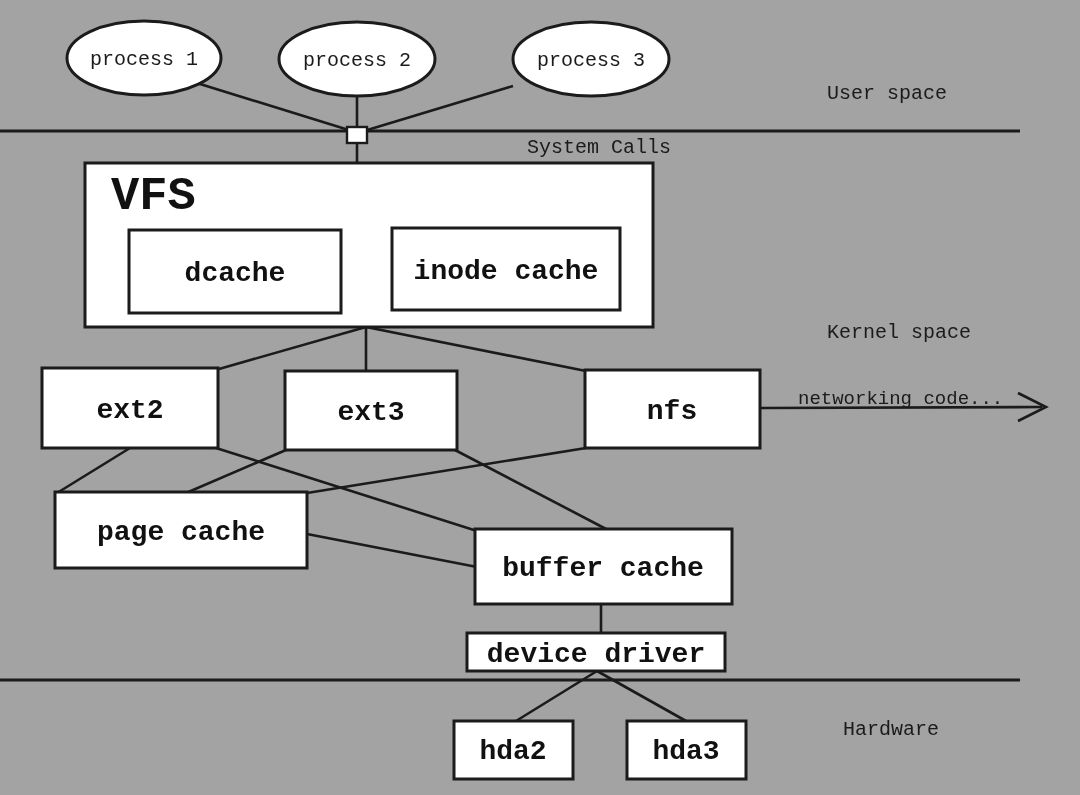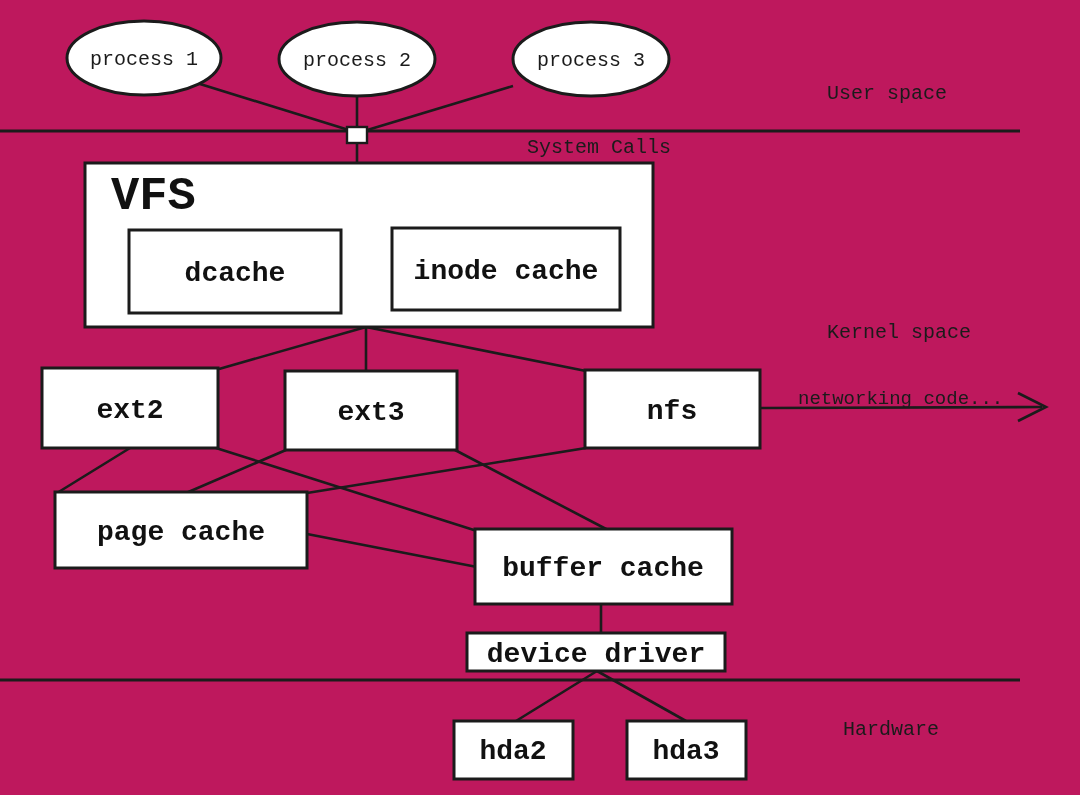--- a/index.html
+++ b/index.html
@@ -4,21 +4,21 @@
 <style>
   html, body {
     margin: 0;
     padding: 0;
     background: #ffffff;
   }
   .canvas {
     position: relative;
     width: 1080px;
     height: 795px;
-    background: #be185d;
+    background: #a3a3a3;
     overflow: hidden;
     font-family: "Liberation Mono", "DejaVu Sans Mono", monospace;
   }
   svg { display: block; }
   .edge {
     stroke: #1b1b1b;
     stroke-width: 2.6;
     fill: none;
   }
   .separator {

